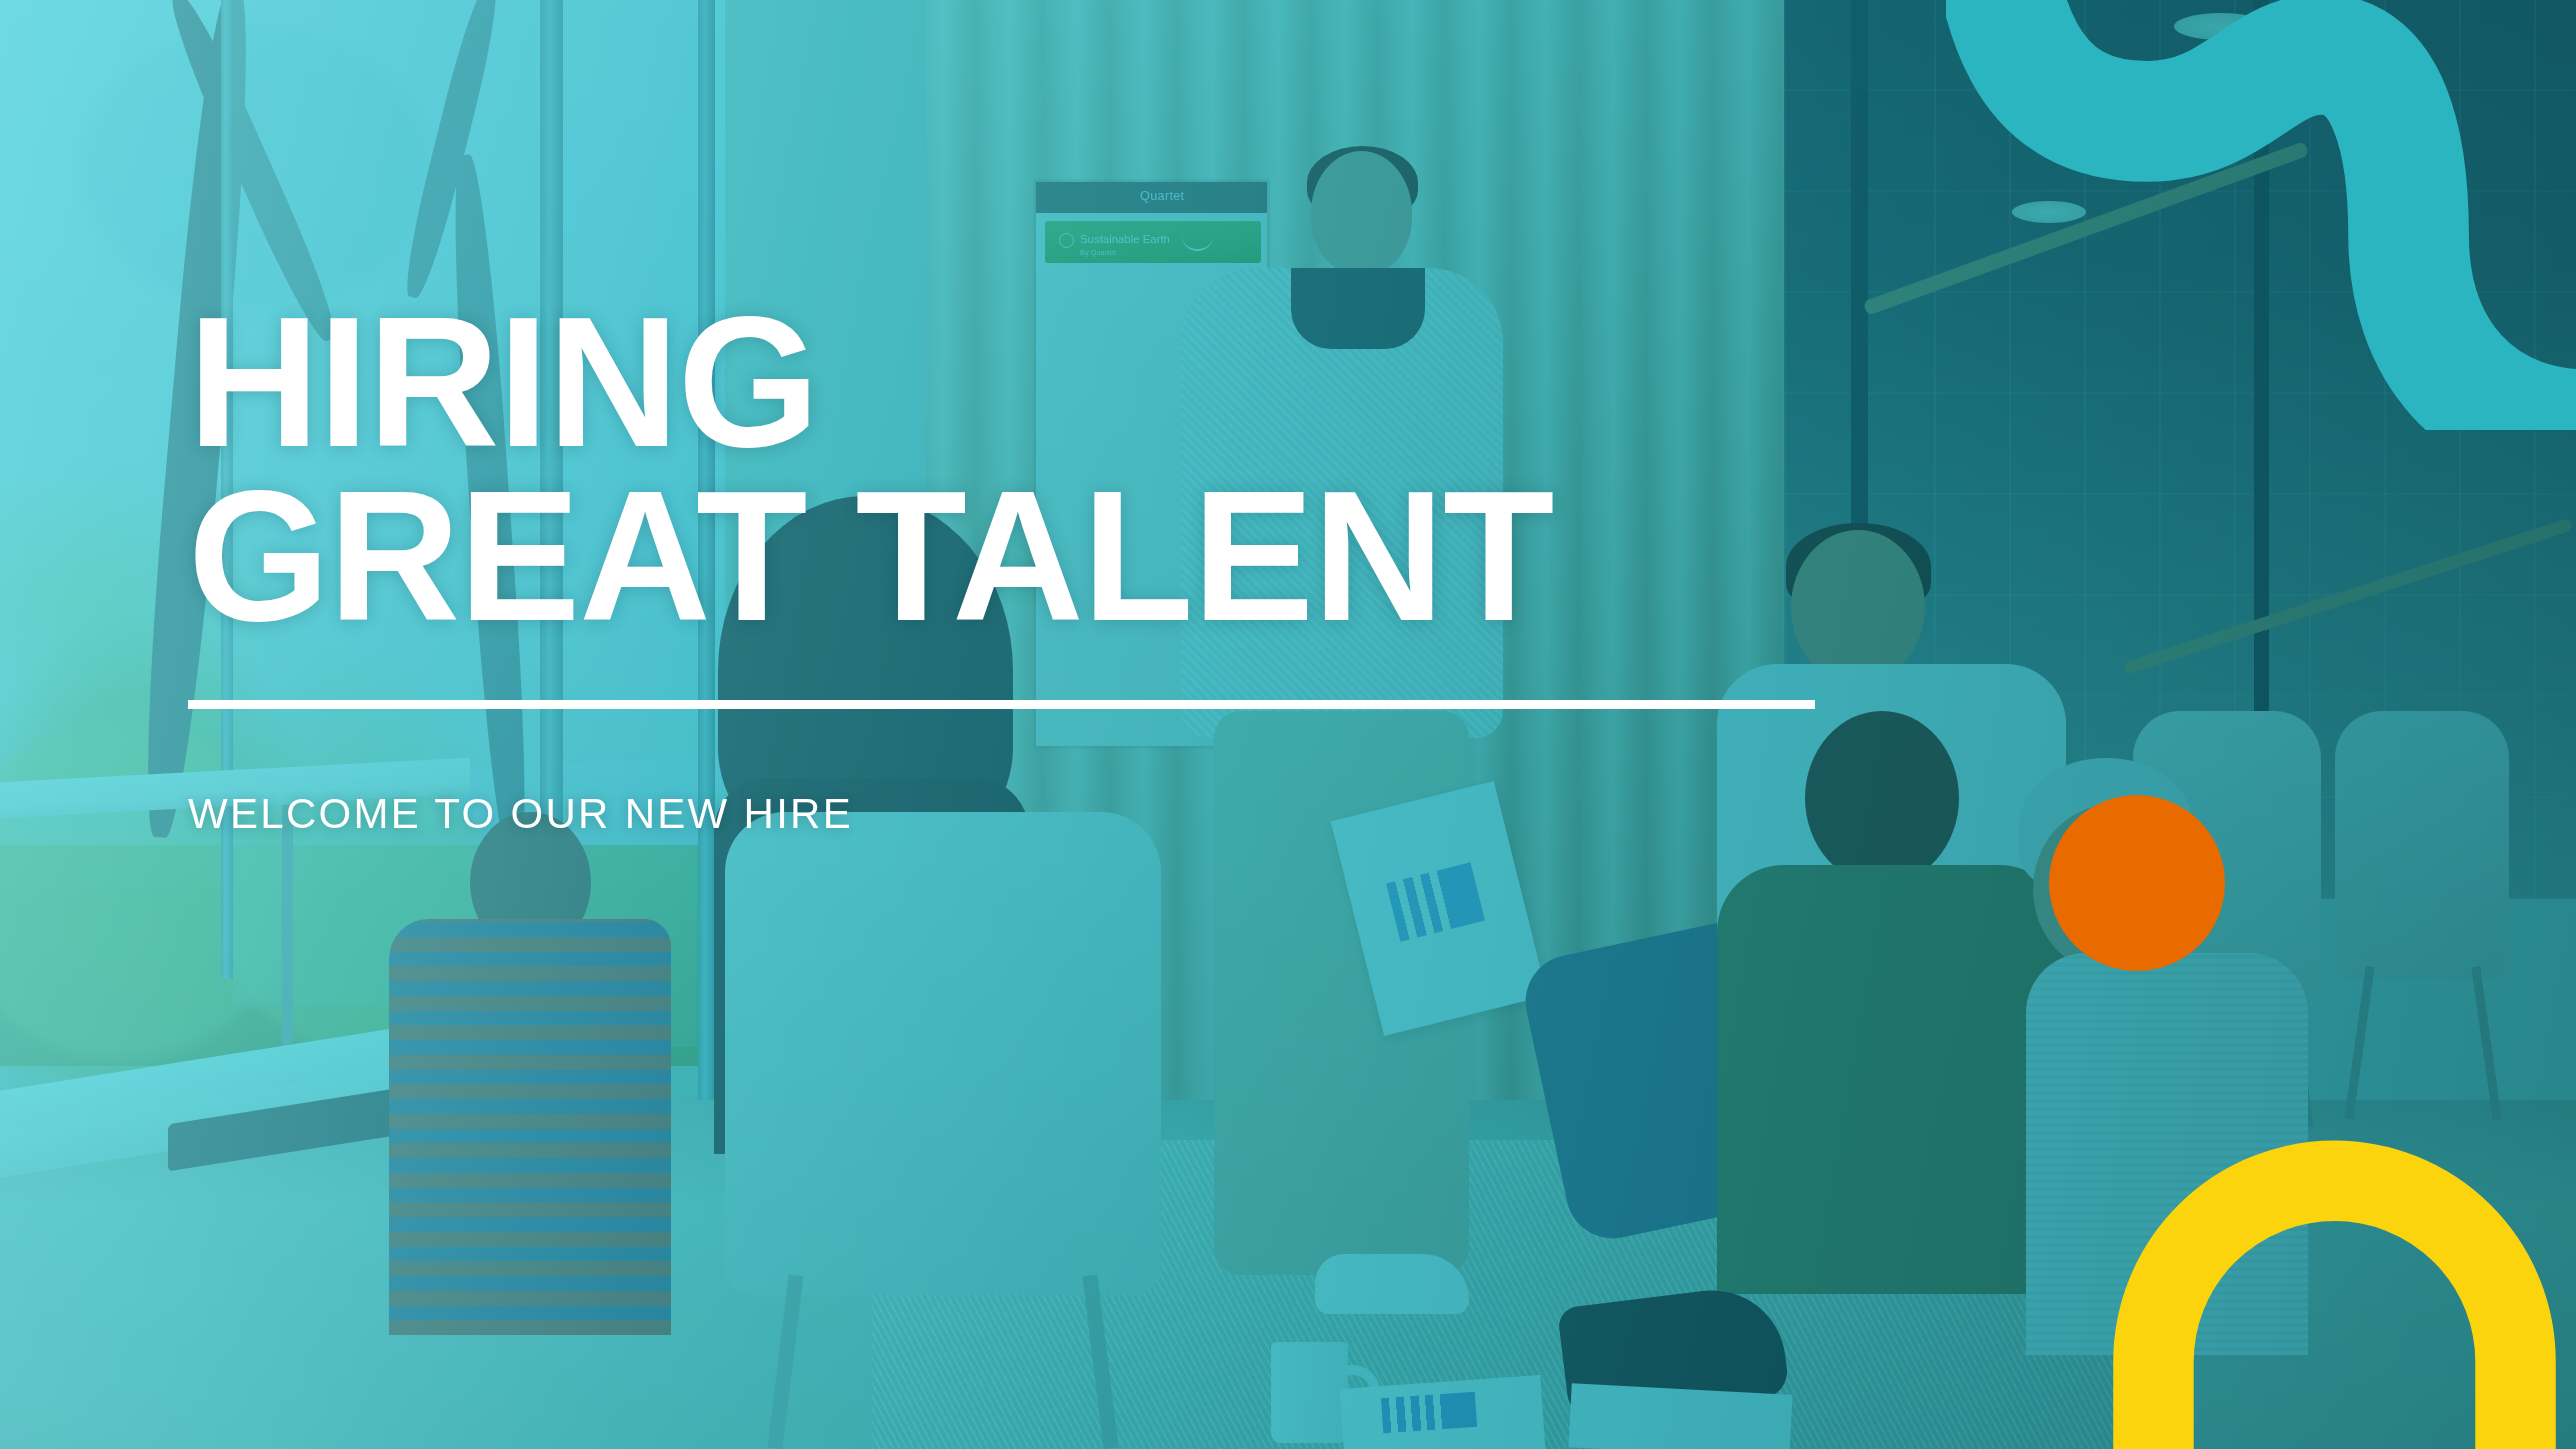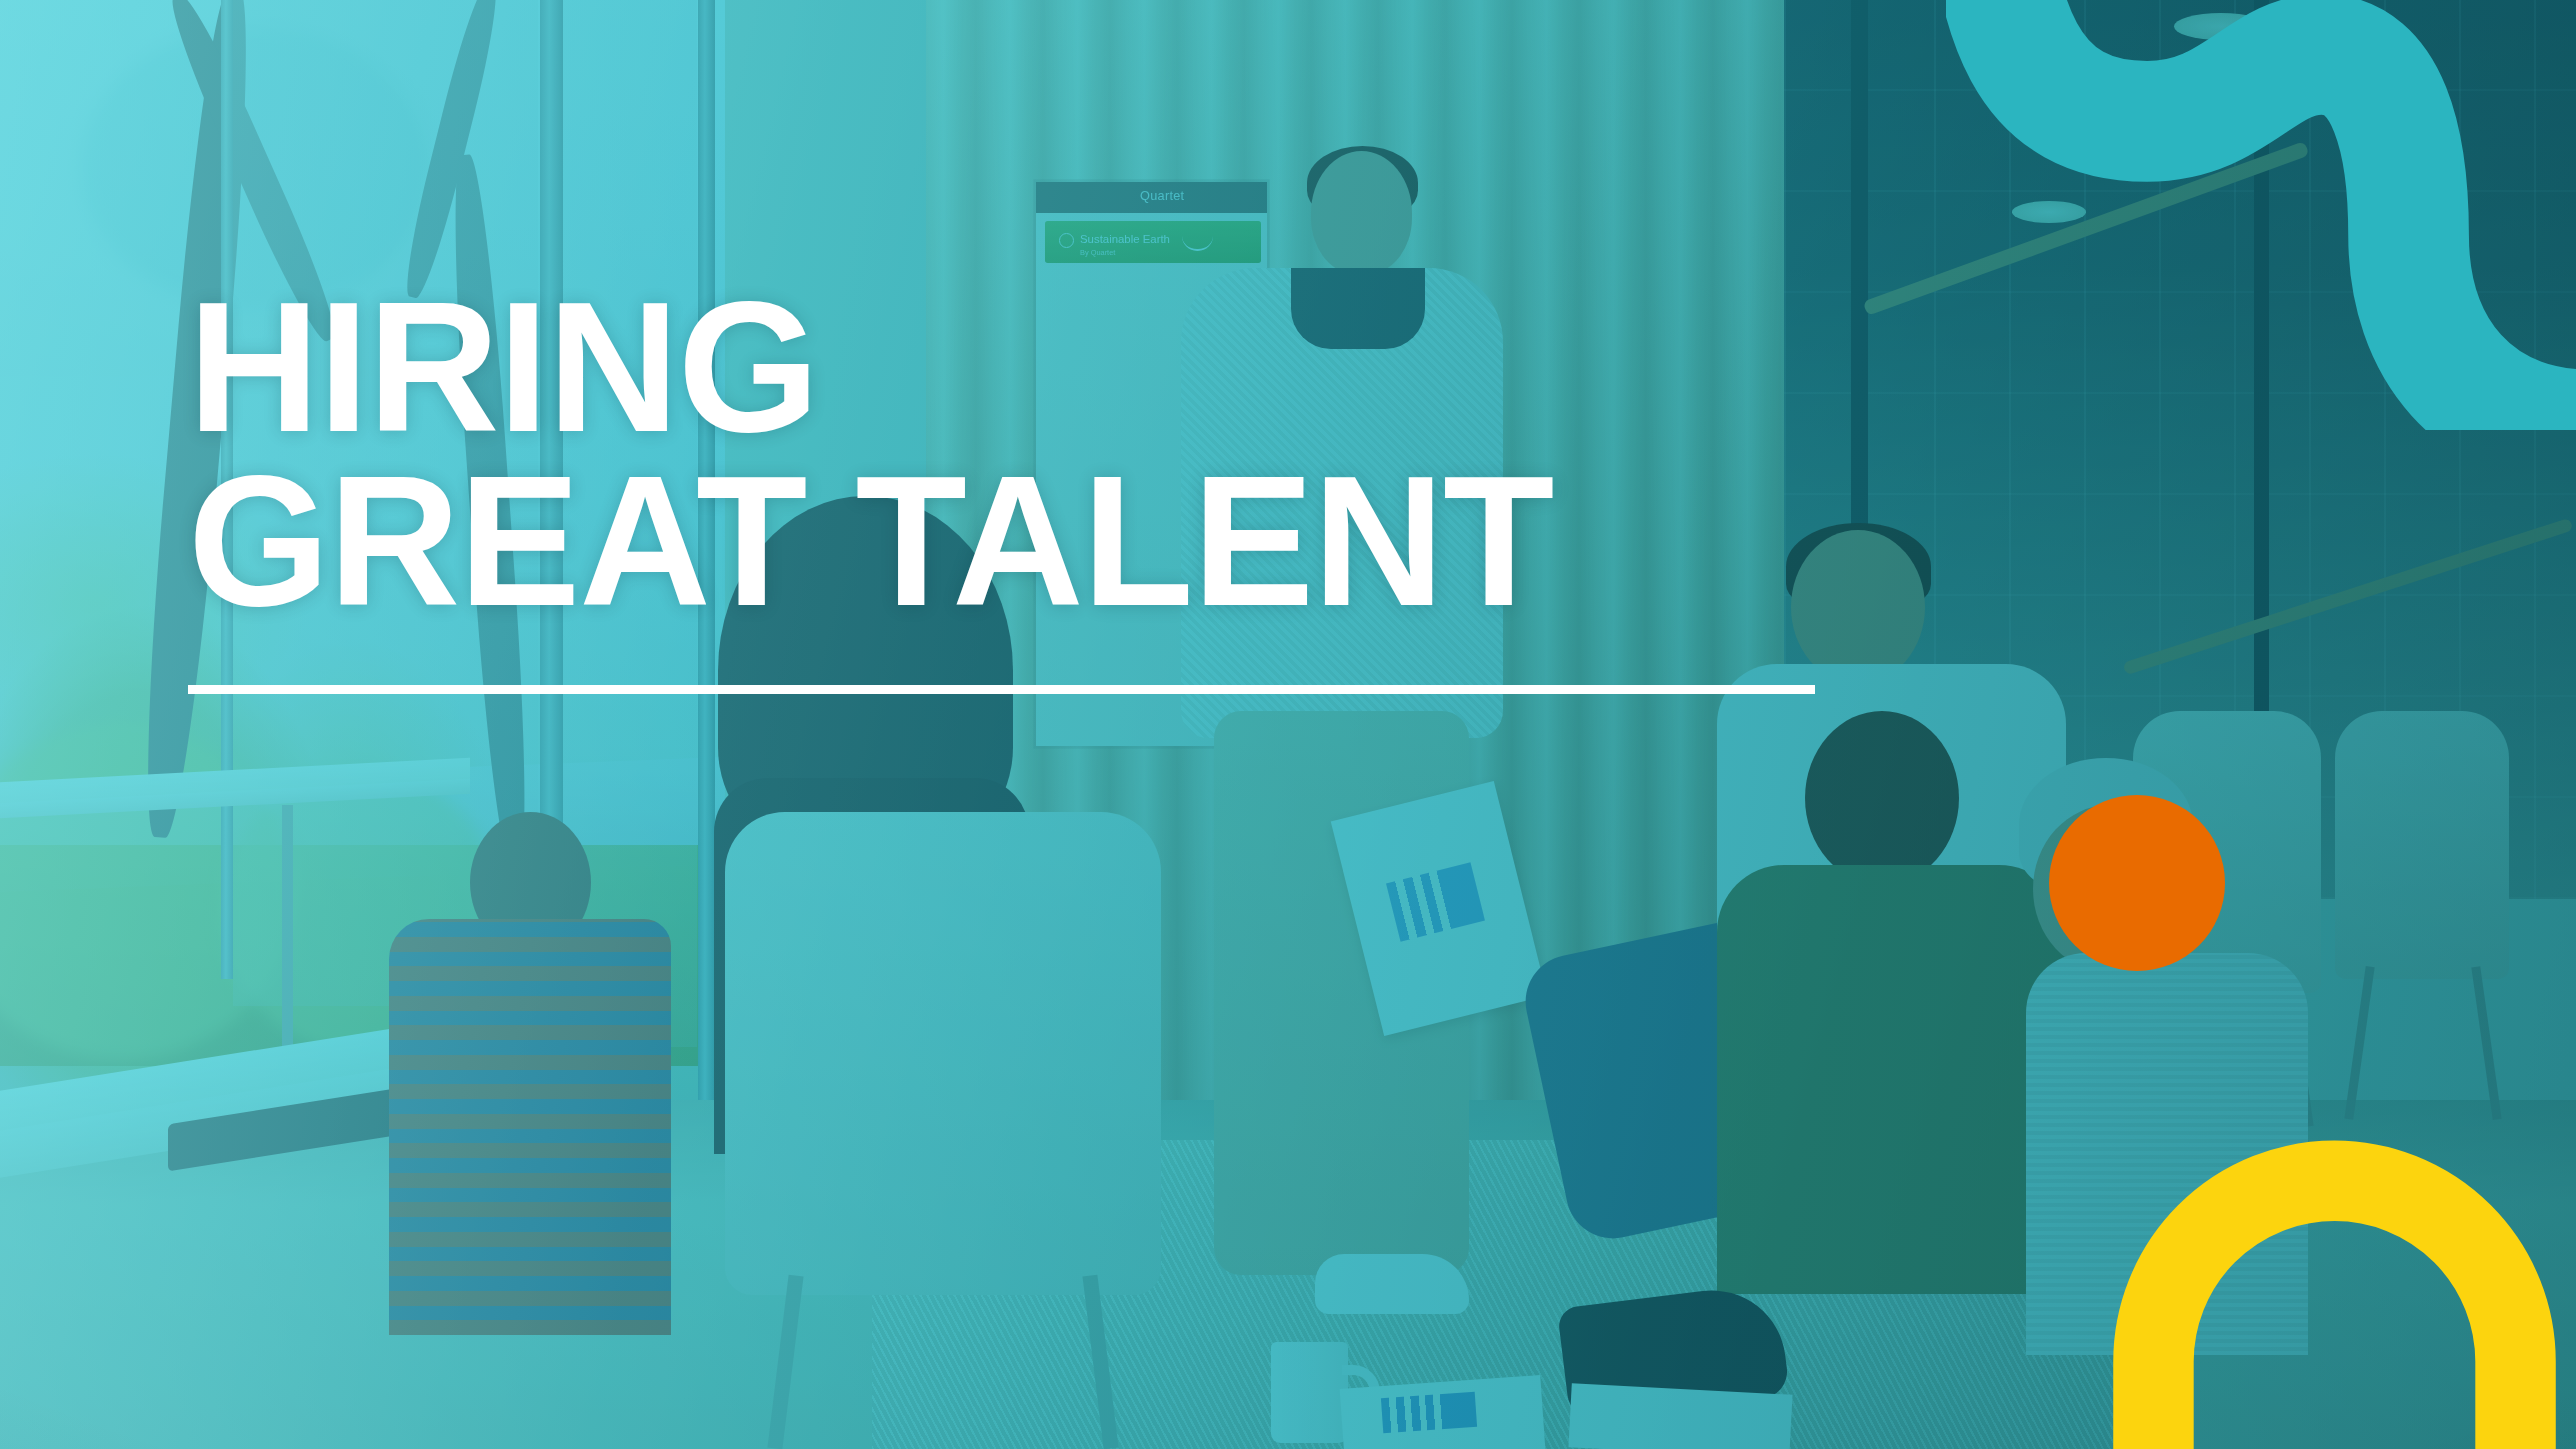--- a/index.html
+++ b/index.html
@@ -149,21 +149,21 @@
   .duotone-b{position:absolute;inset:0;background:linear-gradient(105deg,#7fe3e8 0%,#52cdd6 22%,#18a9bc 48%,#0d7f8e 72%,#0b5f6b 100%);mix-blend-mode:screen;opacity:.34;}
   .duotone-c{position:absolute;inset:0;background:linear-gradient(100deg,rgba(116,226,232,.55) 0%,rgba(60,190,206,.30) 30%,rgba(14,110,124,.30) 66%,rgba(9,80,92,.45) 100%);}
   .vignette{position:absolute;inset:0;background:radial-gradient(ellipse 140% 120% at 50% 45%,rgba(0,0,0,0) 55%,rgba(0,40,48,.28) 100%);}
 
   
   .shape-wave{position:absolute;right:-27px;top:-80px;width:657px;height:510px;pointer-events:none;}
   .shape-arc{position:absolute;right:-20px;bottom:-141px;width:523px;height:510px;pointer-events:none;}
   .shape-dot{position:absolute;left:2049px;top:795px;width:176px;height:176px;border-radius:50%;}
 
   
-  .content{position:absolute;left:188px;top:285px;width:2012px;}
+  .content{position:absolute;left:188px;top:300px;width:2012px;}
   .headline{color:#fff;font-weight:700;line-height:.88;letter-spacing:-1.3px;
     text-transform:uppercase;font-family:"Liberation Sans","DejaVu Sans",sans-serif;
     text-shadow:0 1.3px 17.4px rgba(0,40,48,.20);}
   .hl-1{font-size:186px;transform:scaleX(.98);transform-origin:left center;}
   .hl-2{font-size:186px;margin-top:10.7px;transform:scaleX(.98);transform-origin:left center;}
   .rule{margin-top:62px;width:1627px;height:8.7px;background:#fff;}
   .subhead{margin-top:81px;color:#fff;font-size:42px;font-weight:400;
     letter-spacing:2.3px;text-transform:uppercase;text-shadow:0 1.3px 10.7px rgba(0,40,48,.28);}
 </style>
 </head>
@@ -287,16 +287,17 @@
   <svg class="shape-arc" viewBox="0 0 780 760">
     <path d="M 120 760 L 120 420 A 270 270 0 0 1 660 420 L 660 760" fill="none" stroke="#FCD40E" stroke-width="120" stroke-linecap="butt"></path>
   </svg>
 
   <div class="shape-dot" style="background:#E96B00;"></div>
 
   <div class="content">
     <div class="headline hl-1">HIRING</div>
     <div class="headline hl-2">GREAT TALENT</div>
     <div class="rule"></div>
+    <div class="subhead">WELCOME TO OUR NEW HIRE</div>
   </div>
 
 </div>
 
 
 </body></html>

